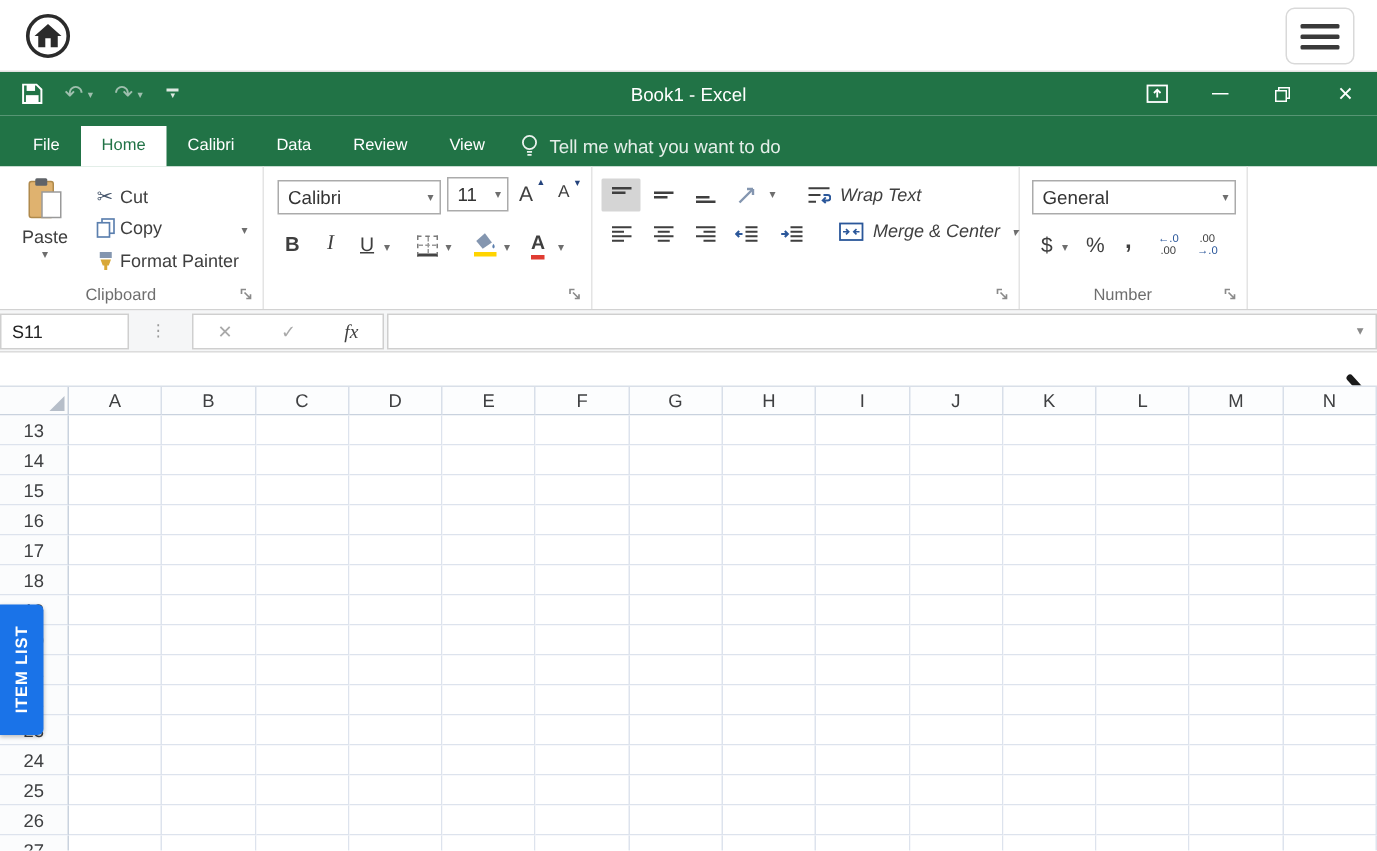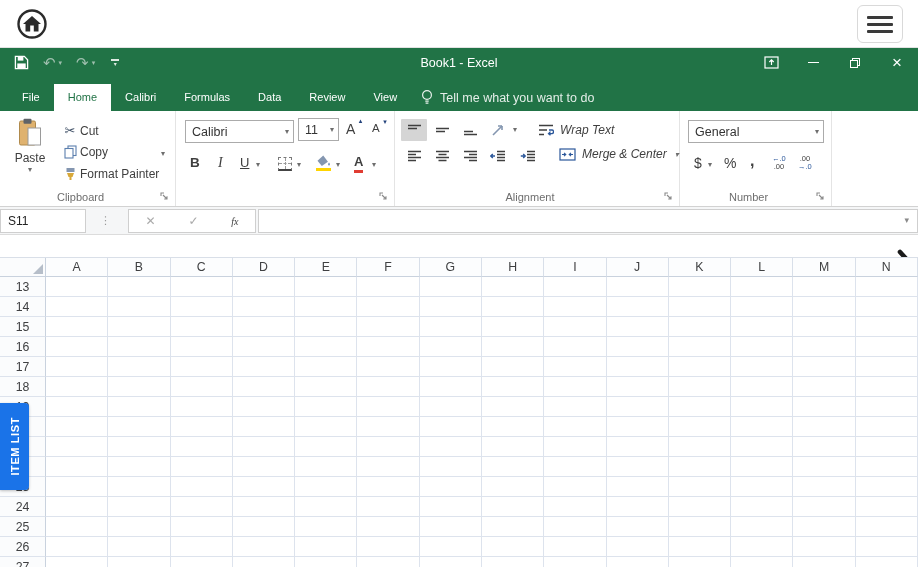--- a/index.html
+++ b/index.html
@@ -83,21 +83,21 @@
   .dec-ic .blue { color:#2b579a; }
 
   .more-chevron { position:absolute; left:897px; top:138px; cursor:pointer; }
 
   
   .formula-strip { position:absolute; left:0; top:207px; width:918px; height:28px; background:#f5f6f7; border-bottom:1px solid #dcdcdc; }
   .name-box { position:absolute; left:0; top:2px; width:86px; height:24px; border:1px solid #cfcfcf; background:#fff; font-size:12px; color:#222; padding-left:7px; font-family:"Liberation Sans",sans-serif; }
   .nb-dots { position:absolute; left:100px; top:7px; color:#9a9a9a; font-size:11px; }
   .fx-box { position:absolute; left:128px; top:2px; width:128px; height:24px; background:#fff; border:1px solid #cfcfcf; display:flex; align-items:center; justify-content:space-around; }
   .fx-box .b { color:#a9a9a9; font-size:12px; cursor:pointer; }
-  .fx-box .fx { color:#3f3f3f; font-size:10px; font-style:italic; font-family:"Liberation Serif",serif; cursor:pointer; }
+  .fx-box .fx { color:#3f3f3f; font-size:13px; font-style:italic; font-family:"Liberation Serif",serif; cursor:pointer; }
   .formula-input { position:absolute; left:258px; top:2px; right:0; height:24px; background:#fff; border:1px solid #cfcfcf; font-size:12px; padding-left:6px; font-family:"Liberation Sans",sans-serif; }
   .fb-expand { position:absolute; right:9px; top:8px; font-size:9px; color:#8a8a8a; cursor:pointer; }
 
   
   .col-headers { position:absolute; left:0; top:257px; width:918px; height:20px; display:flex; background:#fcfdfe; border-top:1px solid #d9dfe8; }
   .corner-cell { width:46px; flex:none; position:relative; border-right:1px solid #c9d2de; border-bottom:1px solid #c9d2de; background:#fbfcfd; cursor:pointer; }
   .corner-cell .tri { position:absolute; right:2px; bottom:2px; width:0; height:0; border-left:10px solid transparent; border-bottom:10px solid #b6bec9; }
   .col-h { flex:1; display:flex; align-items:center; justify-content:center; font-size:12.3px; color:#3f4042; border-right:1px solid #d8dfe9; border-bottom:1px solid #c9d2de; cursor:pointer; }
   .grid-body { position:absolute; left:0; top:277px; width:918px; bottom:auto; }
   .grow { display:flex; height:20px; }
@@ -170,21 +170,20 @@
       <span class="close-glyph">×</span>
     </div>
   </div>
 </div>
 
 <div class="tab-strip">
   <div class="tabs-holder">
       <div class="rtab">File</div>
       <div class="rtab active">Home</div>
       <div class="rtab">Calibri</div>
-      <div class="rtab">Formulas</div>
       <div class="rtab">Data</div>
       <div class="rtab">Review</div>
       <div class="rtab">View</div>
     </div>
   <div class="tellme">
     <svg width="12" height="17" viewBox="0 0 12 17">
       <circle cx="6" cy="6" r="4.4" fill="none" stroke="rgba(255,255,255,.9)" stroke-width="1.2"></circle>
       <path d="M4.3 12.2 H7.7 M4.6 14.2 H7.4" stroke="rgba(255,255,255,.9)" stroke-width="1.2"></path>
     </svg>
     <span>Tell me what you want to do</span>
@@ -336,21 +335,20 @@
         </svg>
     </div>
     <div class="ribbon-textbtn" style="left:164px; top:36px;">
       <svg width="17" height="13" viewBox="0 0 17 13">
         <rect x="1" y="1" width="15" height="11" fill="none" stroke="#2b579a" stroke-width="1.2"></rect>
         <path d="M3 6.5 L6.5 6.5 M5 4.8 L6.8 6.5 L5 8.2 M14 6.5 L10.5 6.5 M12 4.8 L10.2 6.5 L12 8.2" fill="none" stroke="#2b579a" stroke-width="1.1"></path>
       </svg>
       <span class="t">Merge &amp; Center</span>
       <span class="drop" style="margin-left:8px;">▾</span>
     </div>
-    <div class="grp-label">Alignment</div>
     <div class="launcher">
       <svg width="10" height="10" viewBox="0 0 10 10">
           <path d="M1 4 V1 H4 M3 3 L7 7 M7 4.2 V7 H4.2" fill="none" stroke="#8a8a8a" stroke-width="1.1"></path>
         </svg>
     </div>
   </div>
 
   <div class="grp g-num">
     <div class="combo" style="left:8px; top:9px; width:136px;">
       <span class="val">General</span>

